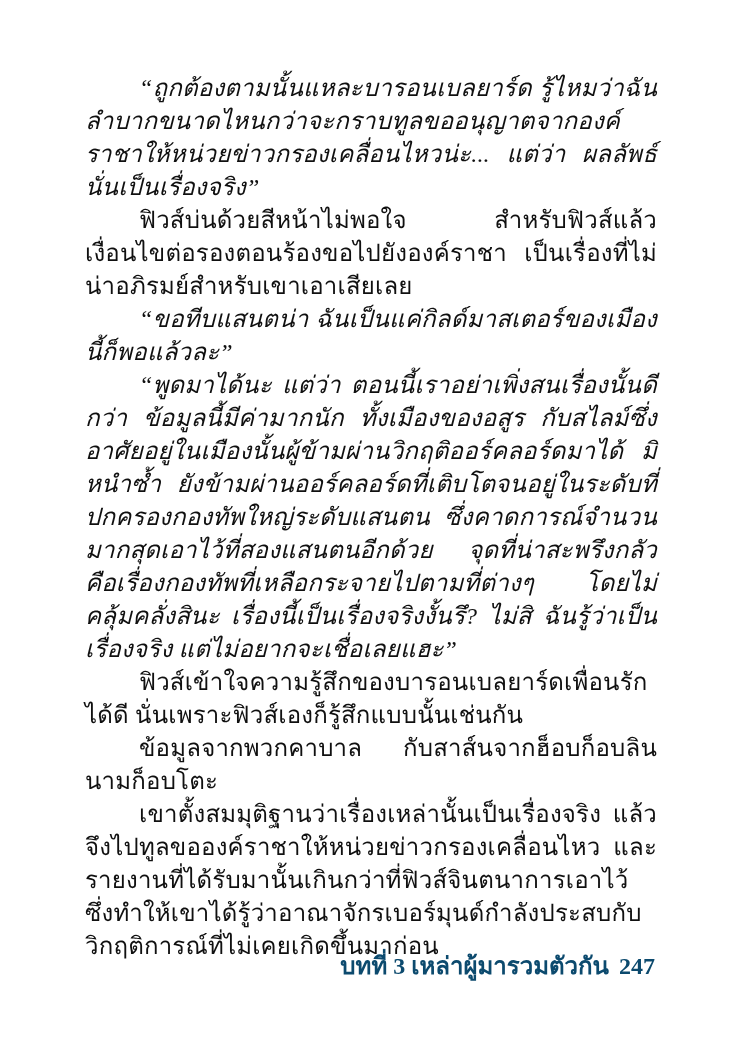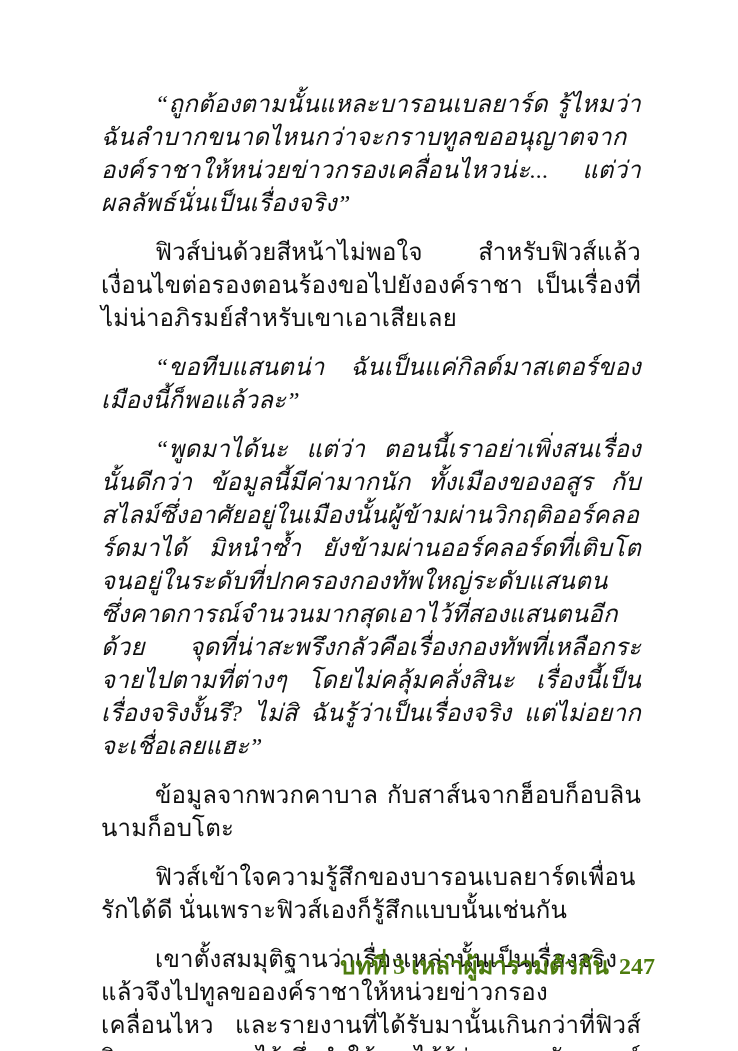--- a/index.html
+++ b/index.html
@@ -16,56 +16,56 @@
     font-family: "Liberation Serif", "DejaVu Serif", serif;
     color: #101010;
   }
   .content {
     position: absolute;
     top: 72px;
     left: 85px;
     width: 572px;
   }
   .content p {
-    margin: 16px;
+    margin: 0;
     padding: 0;
     font-size: 24px;
     line-height: 33px;
     text-align: justify;
     text-indent: 54px;
     letter-spacing: 0.2px;
   }
   .content p.dialogue {
     font-style: italic;
   }
   .page-footer {
     position: absolute;
     right: 83px;
     bottom: 66px;
     font-size: 24px;
     font-weight: 700;
     white-space: nowrap;
-    color: #4d7c0f;
+    color: #0c4a6e;
   }
   .page-footer .sep {
     display: inline-block;
     width: 10px;
   }
 </style>
 </head>
 <body>
 
 <div class="page">
   <div class="content">
     <p class="dialogue">“ถูกต้องตามนั้นแหละบารอนเบลยาร์ด รู้ไหมว่าฉันลำบากขนาดไหนกว่าจะกราบทูลขออนุญาตจากองค์ราชาให้หน่วยข่าวกรองเคลื่อนไหวน่ะ... แต่ว่า ผลลัพธ์นั่นเป็นเรื่องจริง”</p>
     <p class="narrative">ฟิวส์บ่นด้วยสีหน้าไม่พอใจ สำหรับฟิวส์แล้ว เงื่อนไขต่อรองตอนร้องขอไปยังองค์ราชา เป็นเรื่องที่ไม่น่าอภิรมย์สำหรับเขาเอาเสียเลย</p>
     <p class="dialogue">“ขอทีบแสนตน่า ฉันเป็นแค่กิลด์มาสเตอร์ของเมืองนี้ก็พอแล้วละ”</p>
     <p class="dialogue">“พูดมาได้นะ แต่ว่า ตอนนี้เราอย่าเพิ่งสนเรื่องนั้นดีกว่า ข้อมูลนี้มีค่ามากนัก ทั้งเมืองของอสูร กับสไลม์ซึ่งอาศัยอยู่ในเมืองนั้นผู้ข้ามผ่านวิกฤติออร์คลอร์ดมาได้ มิหนำซ้ำ ยังข้ามผ่านออร์คลอร์ดที่เติบโตจนอยู่ในระดับที่ปกครองกองทัพใหญ่ระดับแสนตน ซึ่งคาดการณ์จำนวนมากสุดเอาไว้ที่สองแสนตนอีกด้วย จุดที่น่าสะพรึงกลัวคือเรื่องกองทัพที่เหลือกระจายไปตามที่ต่างๆ โดยไม่คลุ้มคลั่งสินะ เรื่องนี้เป็นเรื่องจริงงั้นรึ? ไม่สิ ฉันรู้ว่าเป็นเรื่องจริง แต่ไม่อยากจะเชื่อเลยแฮะ”</p>
+    <p class="narrative">ฟิวส์เข้าใจความรู้สึกของบารอนเบลยาร์ดเพื่อนรักได้ดี นั่นเพราะฟิวส์เองก็รู้สึกแบบนั้นเช่นกัน</p>
     <p class="narrative">ข้อมูลจากพวกคาบาล กับสาส์นจากฮ็อบก็อบลินนามก็อบโตะ</p>
-    <p class="narrative">ฟิวส์เข้าใจความรู้สึกของบารอนเบลยาร์ดเพื่อนรักได้ดี นั่นเพราะฟิวส์เองก็รู้สึกแบบนั้นเช่นกัน</p>
     <p class="narrative">เขาตั้งสมมุติฐานว่าเรื่องเหล่านั้นเป็นเรื่องจริง แล้วจึงไปทูลขอองค์ราชาให้หน่วยข่าวกรองเคลื่อนไหว และรายงานที่ได้รับมานั้นเกินกว่าที่ฟิวส์จินตนาการเอาไว้ ซึ่งทำให้เขาได้รู้ว่าอาณาจักรเบอร์มุนด์กำลังประสบกับวิกฤติการณ์ที่ไม่เคยเกิดขึ้นมาก่อน</p>
 
   </div>
 
   <div class="page-footer">
     <span>บทที่ 3 เหล่าผู้มารวมตัวกัน</span><span class="sep"></span><span>247</span>
   </div>
 </div>
 
 </body></html>

